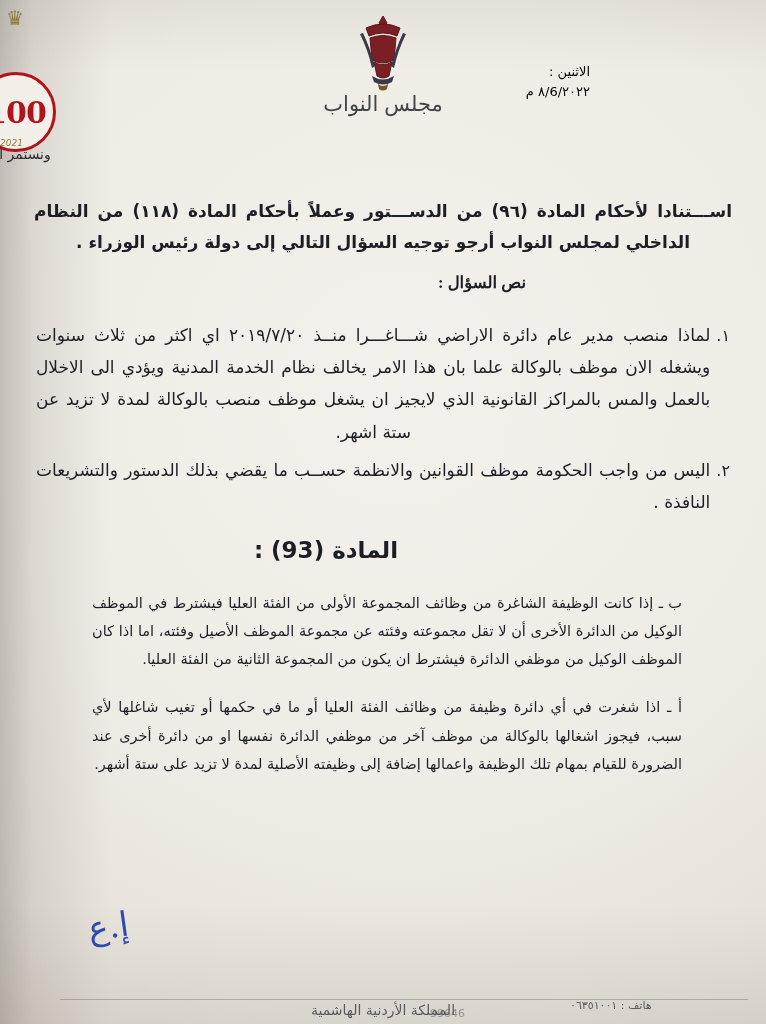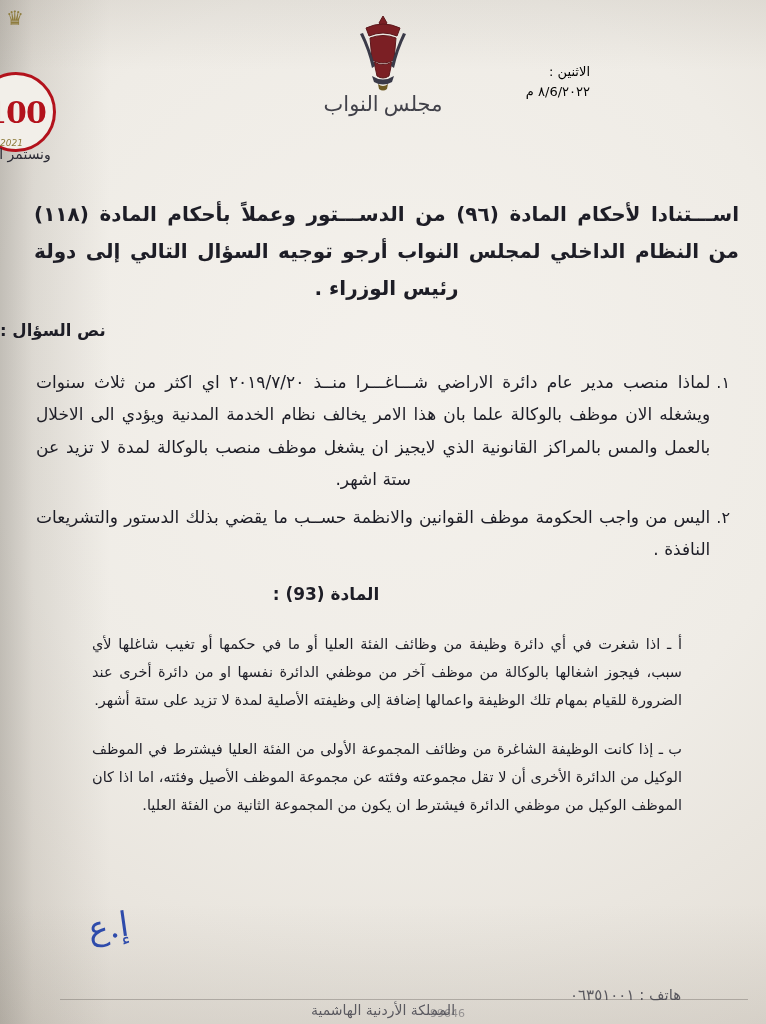--- a/index.html
+++ b/index.html
@@ -56,21 +56,21 @@
   }
   .emblem svg { display:block; }
 
   .council-script {
     position: absolute;
     left: 50%;
     transform: translateX(-50%);
     top: 92px;
     width: 180px;
     text-align: center;
-    font-family: Liberation Serif, serif;
+    font-family: Liberation Sans, sans-serif;
     font-size: 21px;
     color: #2b2b35;
     letter-spacing: 1px;
     opacity: .88;
   }
 
   .date-block {
     position: absolute;
     top: 62px;
     left: 470px;
@@ -149,34 +149,35 @@
     color: #1d1d26;
   }
   .salutation {
     text-align: center;
     font-size: 17px;
     font-weight: bold;
     margin: 0 120px 14px 120px;
     letter-spacing: .3px;
   }
   .intro {
-    margin: 0 21px 0 28px;
-    font-size: 20px;
+    margin: 0 28px 0 28px;
+    font-size: 17px;
     line-height: 1.85;
     text-align: justify;
     text-align-last: center;
     font-weight: bold;
     padding: 0 6px;
   }
   .question-label {
     margin: 14px 180px 0 0;
     font-size: 16.5px;
     font-weight: bold;
-    text-align: left;
+    text-align: right;
     padding-right: 60px;
+    font-family: Liberation Serif, serif;
   }
 
   .q-list {
     margin: 26px 36px 0 36px;
     font-size: 17px;
     line-height: 1.9;
   }
   .q-item {
     display: flex;
     gap: 6px;
@@ -191,21 +192,21 @@
     flex: 1 1 auto;
     text-align: justify;
     text-align-last: right;
     letter-spacing: .2px;
   }
   .q-item.q1 .q-text { text-align-last: center; }
 
   .article-head {
     margin: 18px 0 0 16px;
     text-align: center;
-    font-size: 17px;
+    font-size: 23px;
     font-weight: bold;
     padding-right: 130px;
     letter-spacing: 1px;
   }
 
   .clauses {
     margin: 26px 84px 0 92px;
     font-size: 14.5px;
     line-height: 1.95;
   }
@@ -243,23 +244,23 @@
     position: absolute;
     left: 50%;
     transform: translateX(-50%);
     bottom: 4px;
     white-space: nowrap;
     font-size: 14px;
   }
   .footer-left {
     position: absolute;
     left: 570px;
-    bottom: 18px;
+    bottom: 10px;
     white-space: nowrap;
-    font-size: 15px;
+    font-size: 11px;
     text-align: center;
   }
   .footer-right {
     position: absolute;
     left: 430px;
     bottom: 2px;
     white-space: nowrap;
     font-size: 11px;
     opacity: .55;
   }
@@ -319,22 +320,22 @@
       </div>
       <div class="q-item q2">
         <span class="q-num">٢.</span>
         <span class="q-text">اليس من واجب الحكومة موظف القوانين والانظمة حســب ما يقضي بذلك الدستور والتشريعات النافذة .</span>
       </div>
     </div>
 
     <div class="line article-head">المادة (93) :</div>
 
     <div class="clauses">
+      <div class="clause">ب ـ إذا كانت الوظيفة الشاغرة من وظائف المجموعة الأولى من الفئة العليا فيشترط في الموظف الوكيل من الدائرة الأخرى أن لا تقل مجموعته وفئته عن مجموعة الموظف الأصيل وفئته، اما اذا كان الموظف الوكيل من موظفي الدائرة فيشترط ان يكون من المجموعة الثانية من الفئة العليا.</div>
       <div class="clause">أ ـ اذا شغرت في أي دائرة وظيفة من وظائف الفئة العليا أو ما في حكمها أو تغيب شاغلها لأي سبب، فيجوز اشغالها بالوكالة من موظف آخر من موظفي الدائرة نفسها او من دائرة أخرى عند الضرورة للقيام بمهام تلك الوظيفة واعمالها إضافة إلى وظيفته الأصلية لمدة لا تزيد على ستة أشهر.</div>
-      <div class="clause">ب ـ إذا كانت الوظيفة الشاغرة من وظائف المجموعة الأولى من الفئة العليا فيشترط في الموظف الوكيل من الدائرة الأخرى أن لا تقل مجموعته وفئته عن مجموعة الموظف الأصيل وفئته، اما اذا كان الموظف الوكيل من موظفي الدائرة فيشترط ان يكون من المجموعة الثانية من الفئة العليا.</div>
     </div>
   </div>
 
   <div class="signature">إ.ع</div>
 
   <div class="edge-line"></div>
 
   <div class="footer">
     <div class="footer-center">المملكة الأردنية الهاشمية</div>
     <div class="footer-left">هاتف : ٠٦٣٥١٠٠١</div>

